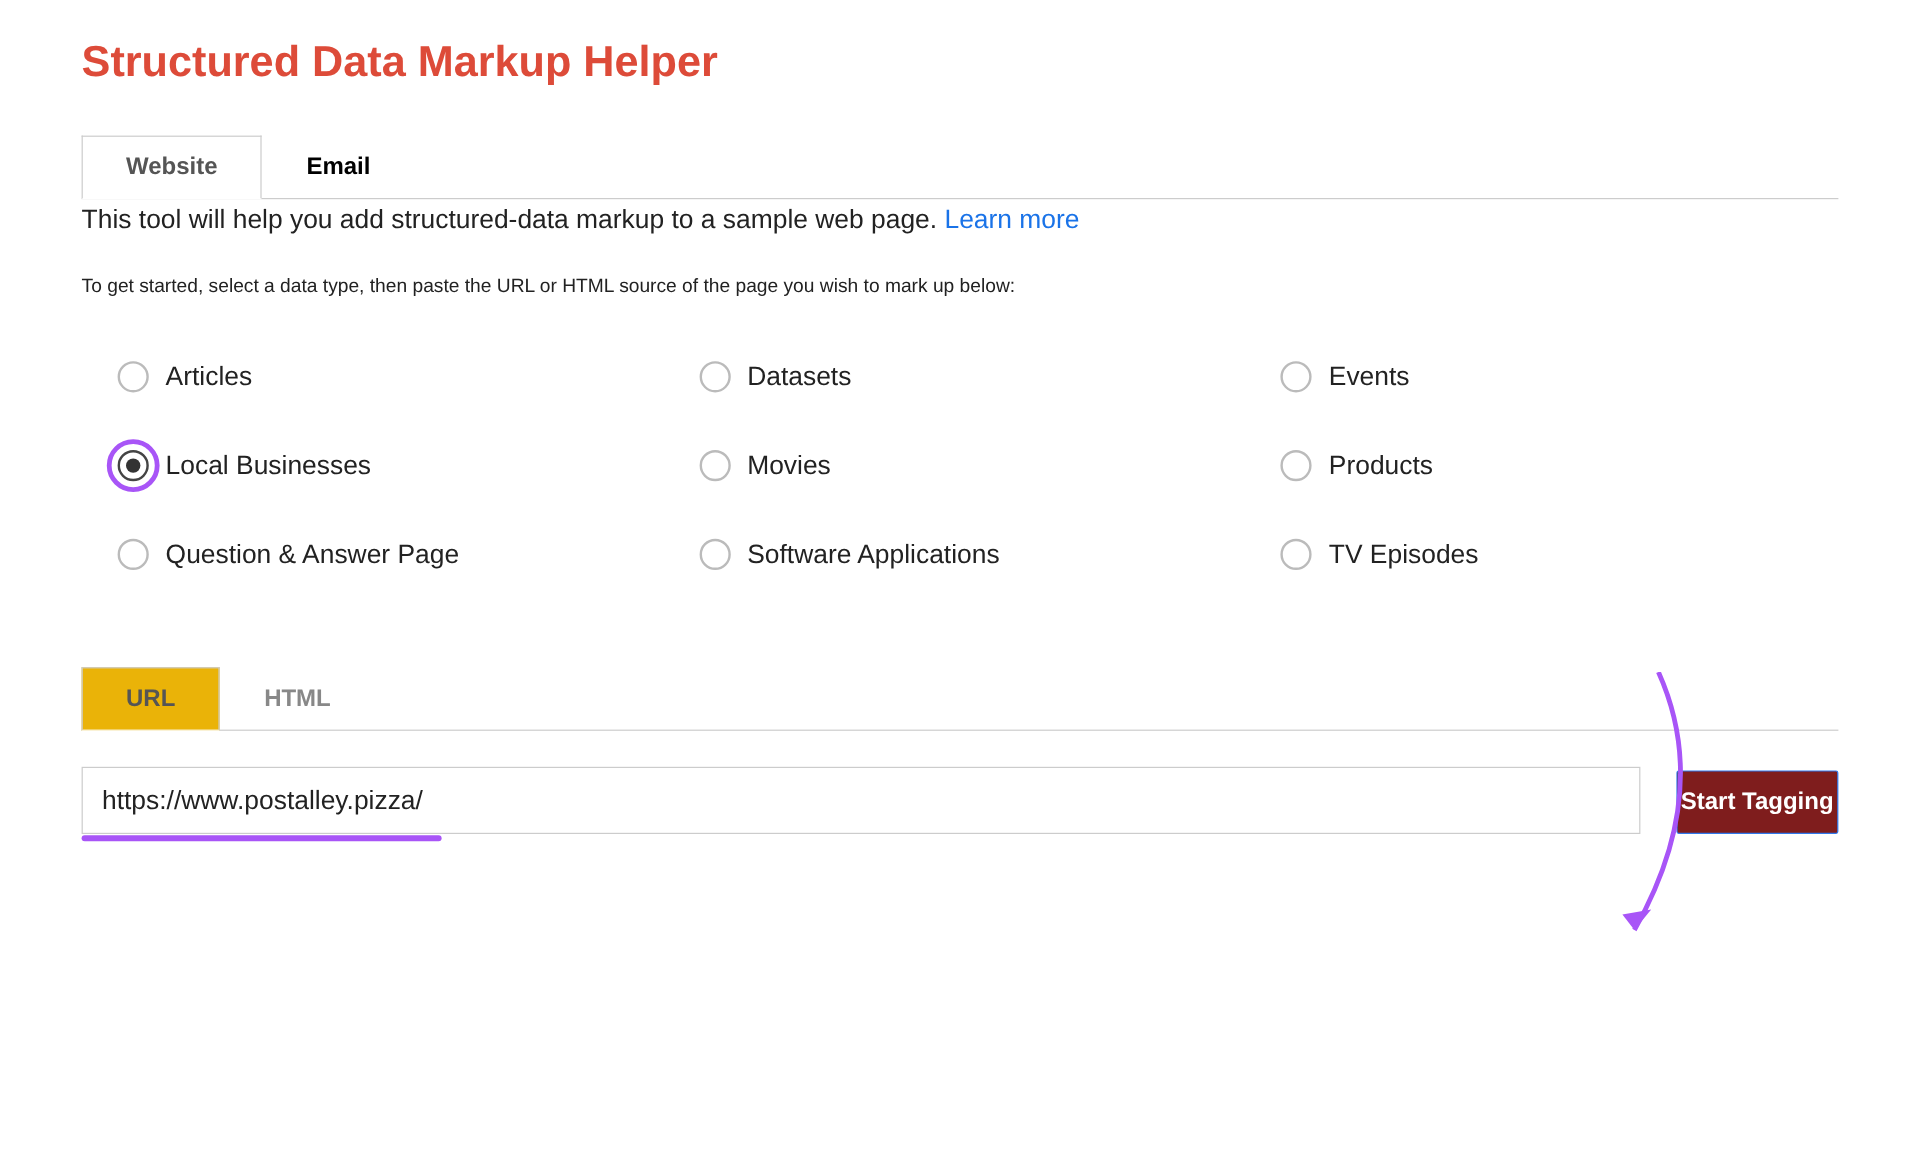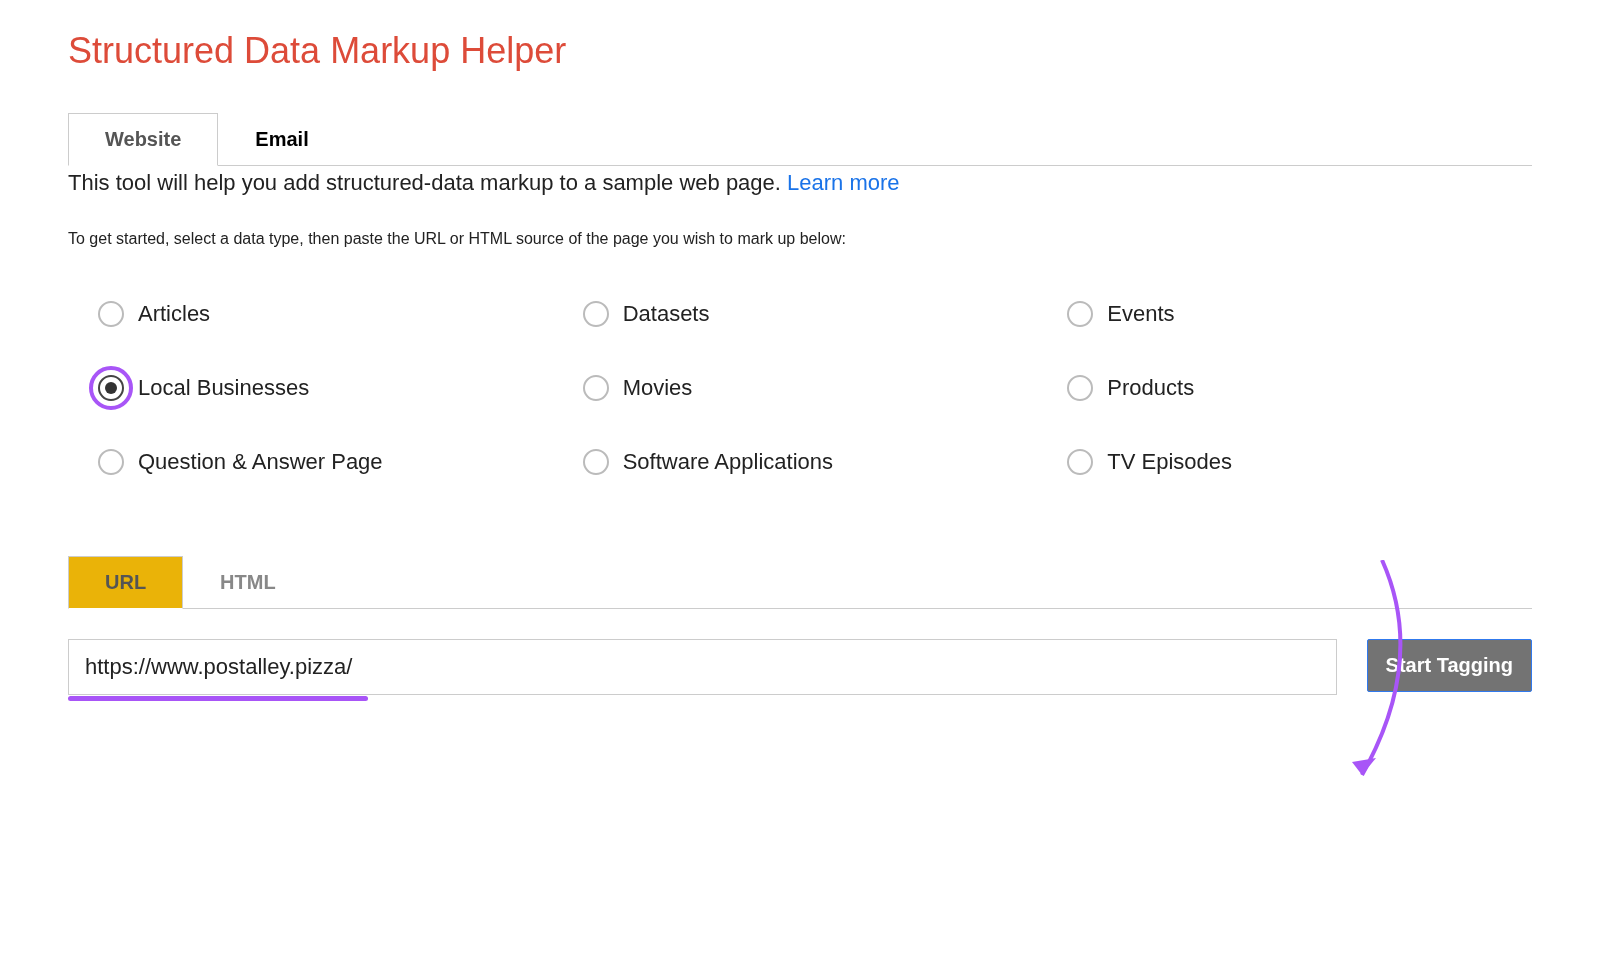--- a/index.html
+++ b/index.html
@@ -9,21 +9,21 @@
     }
     body {
       font-family: Arial, Helvetica, sans-serif;
       background: #fff;
       padding: 30px 68px;
       width: 1600px;
     }
     .page-title {
       color: #dd4b39;
       font-size: 36px;
-      font-weight: 400;
+      font-weight: 700;
       margin-bottom: 40px;
     }
     .tab-bar {
       display: flex;
       border-bottom: 1px solid #ccc;
     }
     .tab {
       padding: 14px 36px;
       font-size: 20px;
       font-weight: 700;
@@ -127,45 +127,45 @@
     }
     .url-tab.active {
       color: #555;
       border: 1px solid #ccc;
       border-bottom: 1px solid #fff;
       background: #eab308;
     }
     .input-row {
       display: flex;
       gap: 30px;
-      align-items: flex-start;
+      align-items: flex-end;
       position: relative;
     }
     .url-input {
       flex: 1;
       padding: 14px 16px;
       font-size: 22px;
       border: 1px solid #ccc;
       color: #222;
       font-family: inherit;
     }
     .url-underline {
       position: absolute;
       left: 0;
       bottom: -6px;
       height: 5px;
       width: 300px;
       background: #a855f7;
       border-radius: 3px;
     }
     .start-btn {
-      background: #737373;
+      background: #7f1d1d;
       color: #fff;
       border: 1px solid #3079ed;
-      padding: 14px 18px;
+      padding: 14px 3px;
       font-size: 20px;
       font-weight: 700;
       cursor: pointer;
       border-radius: 2px;
     }
     .arrow-annotation {
       position: absolute;
       pointer-events: none;
     }
   </style>

